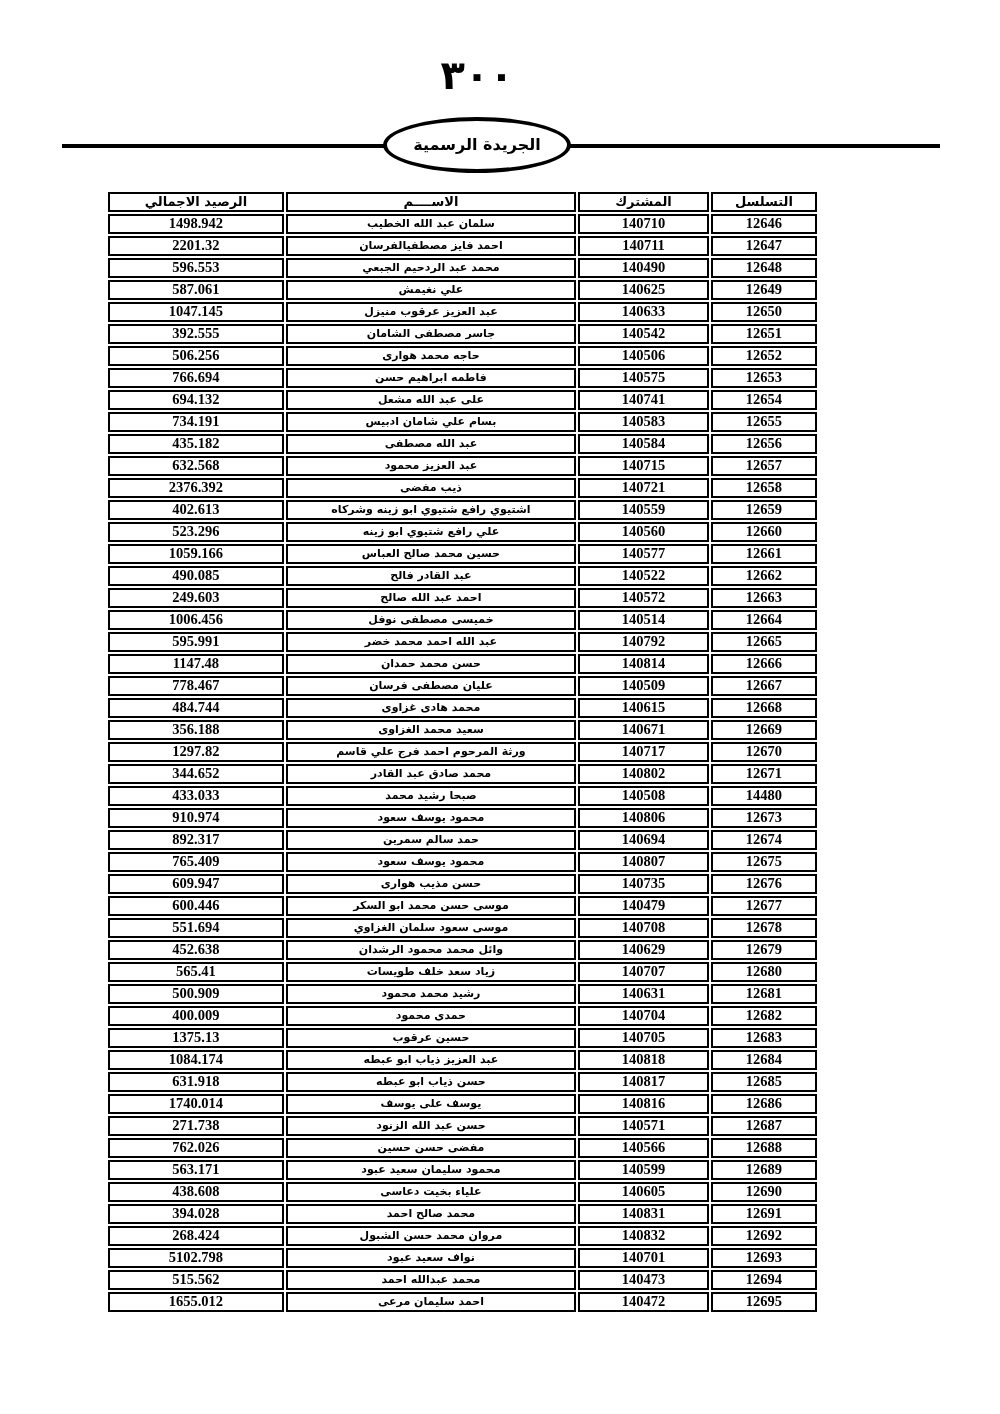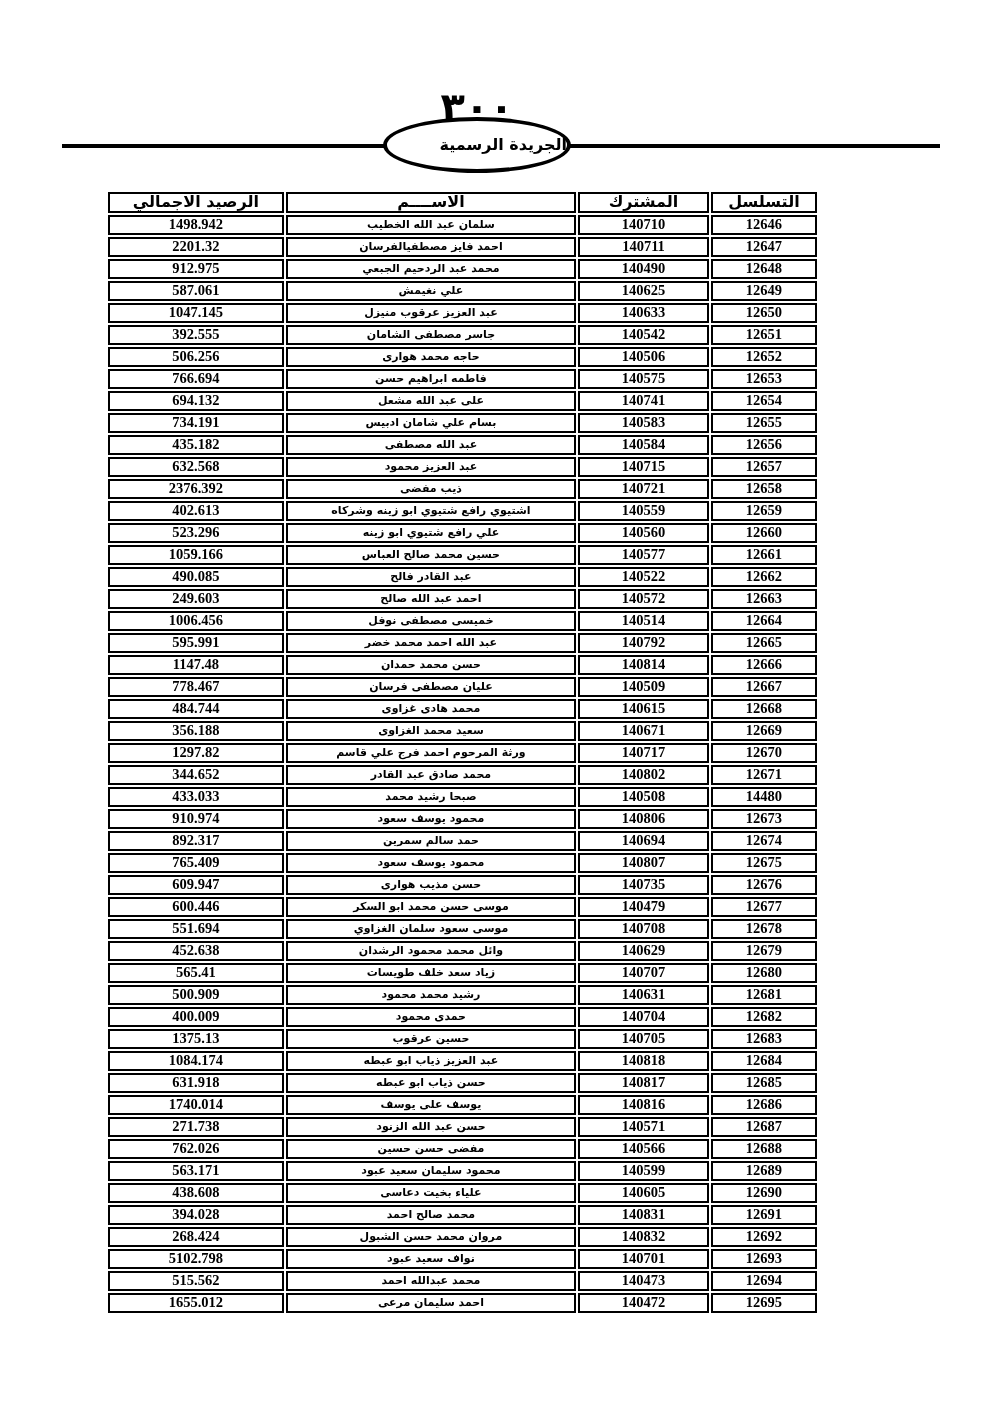--- a/index.html
+++ b/index.html
@@ -10,21 +10,21 @@
   body {
     width: 1000px;
     height: 1414px;
     position: relative;
     font-family: "DejaVu Sans", sans-serif;
     color: #000;
     overflow: hidden;
   }
   .page-number {
     position: absolute;
-    top: 84px;
+    top: 52px;
     left: 0;
     width: 954px; 
     text-align: center;
     font-size: 40px;
     font-weight: bold;
     font-family: "DejaVu Sans", sans-serif;
     letter-spacing: 2px;
   }
   .header-rule {
     position: absolute;
@@ -40,20 +40,21 @@
     top: 117px;
     left: 383px;
     width: 188px;
     height: 56px;
     background: #ffffff;
     border: 4px solid #000;
     border-radius: 50%;
     z-index: 2;
     display: flex;
     align-items: center;
+    justify-content: center;
     box-sizing: border-box;
   }
   .banner-ellipse span {
     font-size: 16px;
     font-weight: bold;
     font-family: "DejaVu Sans", sans-serif;
     white-space: nowrap;
     padding-bottom: 2px;
   }
   table.gazette {
@@ -83,21 +84,21 @@
   col.c-balance  { width: 25.0%; }
   .ar {
     font-family: "DejaVu Sans", sans-serif;
     font-size: 11px;
   }
   .num {
     font-family: "Liberation Serif", "DejaVu Serif", serif;
     font-size: 14.5px;
     direction: ltr;
   }
-  th.ar { font-size: 16px; }
+  th.ar { font-size: 13px; }
 </style>
 </head>
 <body>
 
 <div class="page-number num-ar">٣٠٠</div>
 
 <div class="header-rule"></div>
 
 <div class="banner-ellipse">
   <span>الجريدة الرسمية</span>
@@ -128,21 +129,21 @@
       <tr>
         <td class="num">12647</td>
         <td class="num">140711</td>
         <td class="ar">احمد فايز مصطفيالفرسان</td>
         <td class="num">2201.32</td>
       </tr>
       <tr>
         <td class="num">12648</td>
         <td class="num">140490</td>
         <td class="ar">محمد عبد الردحيم الجبعي</td>
-        <td class="num">912.975</td>
+        <td class="num">596.553</td>
       </tr>
       <tr>
         <td class="num">12649</td>
         <td class="num">140625</td>
         <td class="ar">علي نغيمش</td>
         <td class="num">587.061</td>
       </tr>
       <tr>
         <td class="num">12650</td>
         <td class="num">140633</td>

